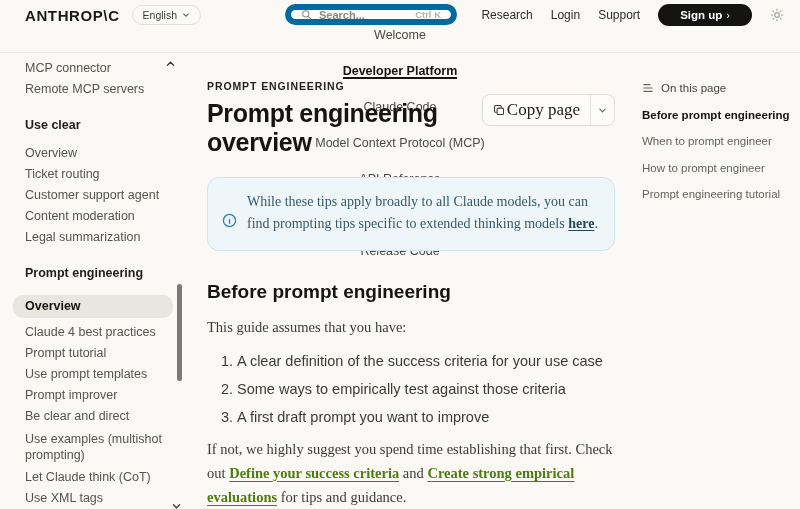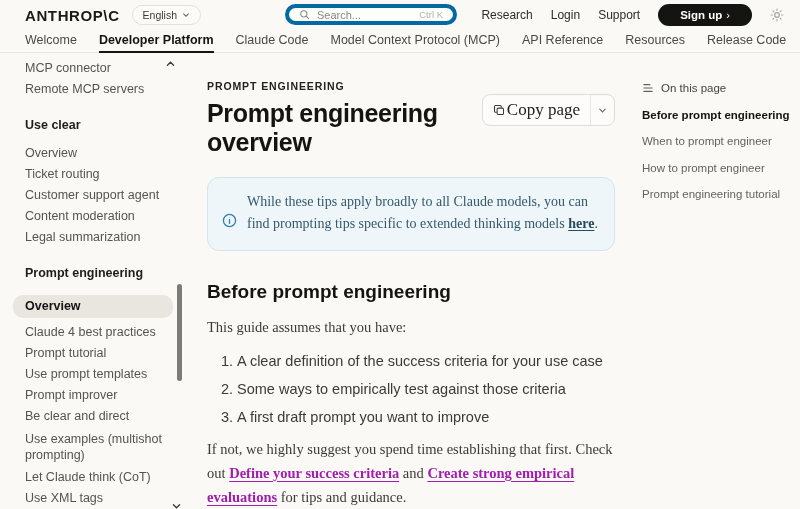--- a/index.html
+++ b/index.html
@@ -32,30 +32,31 @@
     align-items: center;
     gap: 5px;
     cursor: pointer;
   }
   .searchbar {
     position: absolute;
     left: 285px;
     top: 4px;
     width: 172px;
     height: 21px;
-    border: 4px solid #0369a1;
+    border: 6px solid #0369a1;
     background: #fdfdfa;
     border-radius: 999px;
     display: flex;
     align-items: center;
     padding: 0 10px;
     gap: 7px;
     font-size: 11px;
     color: #8a8983;
     cursor: text;
+    font-weight: bold;
   }
   .searchbar .placeholder { flex: 1; }
   .searchbar .shortcut { font-size: 9.5px; color: #b5b4ad; }
   .top-right {
     margin-left: auto;
     display: flex;
     align-items: center;
     gap: 18px;
     font-size: 12px;
     color: #2e2d29;
@@ -79,20 +80,21 @@
   .tabbar {
     height: 25px;
     display: flex;
     align-items: center;
     gap: 22px;
     padding: 0 25px;
     border-bottom: 1px solid #e8e6e0;
     font-size: 12.5px;
     color: #4a4944;
     white-space: nowrap;
+    flex-direction: column;
   }
   .tab { cursor: pointer; height: 100%; display: flex; align-items: center; position: relative; }
   .tab.active { font-weight: 700; color: #141413; }
   .tab.active::after {
     content: "";
     position: absolute;
     left: 0; right: 0; bottom: -1px;
     height: 2px;
     background: #141413;
   }
@@ -181,21 +183,21 @@
   .body-text {
     font-family: "Liberation Serif", serif;
     font-size: 14.5px;
     line-height: 1.65;
     color: #3c3b36;
   }
   .intro { margin-top: 13px; }
   ol.steps { margin-top: 13px; padding-left: 30px; }
   ol.steps li { margin-bottom: 12px; font-family: Liberation Sans, sans-serif; font-size: 14.5px; color: #3c3b36; }
   .followup { margin-top: 13px; }
-  .followup a { color: #a21caf; font-weight: 700; text-decoration: underline; text-underline-offset: 3px; cursor: pointer; }
+  .followup a { color: #4d7c0f; font-weight: 700; text-decoration: underline; text-underline-offset: 3px; cursor: pointer; }
   
   .toc { margin-left: 27px; width: 150px; padding-top: 29px; font-size: 11.5px; color: #64635d; }
   .toc-heading { display: flex; align-items: center; gap: 7px; color: #45443f; margin-bottom: 14px; }
   .toc-item { margin-bottom: 12px; line-height: 1.25; cursor: pointer; }
   .toc-item.active { color: #141413; font-weight: 700; }
 </style>
 </head>
 <body>
 
 <div class="topbar">

